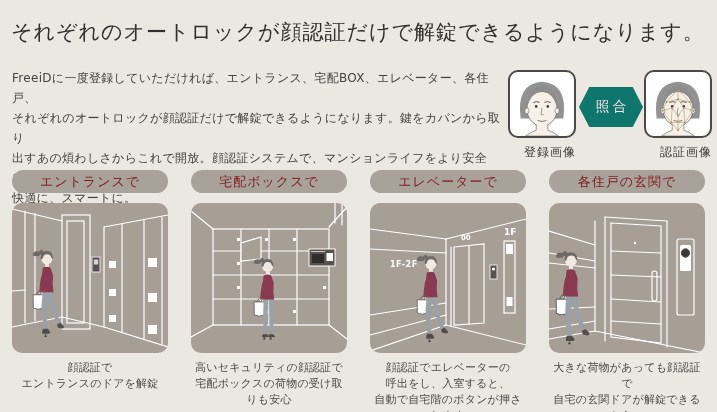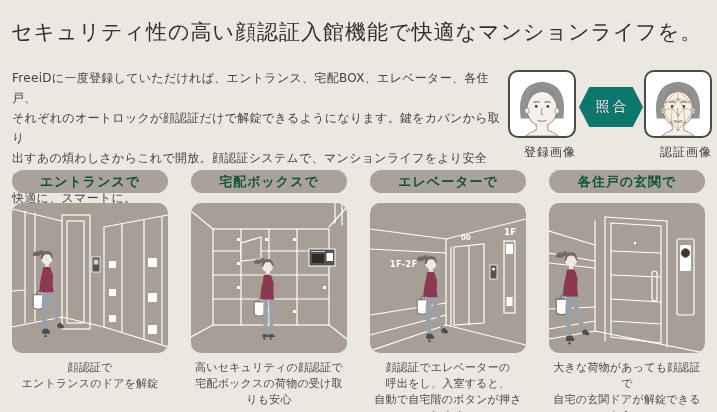--- a/index.html
+++ b/index.html
@@ -22,38 +22,38 @@
                  font-size:12px; color:#3e3c3a; letter-spacing:1px; }
   .photo-label.reg { left:0; } .photo-label.rec { left:136px; }
   .hex { position:absolute; left:71px; top:17px; width:64px; height:40px; background:#0f766e;
          clip-path:polygon(0 50%,16% 0,84% 0,100% 50%,84% 100%,16% 100%);
          display:flex; align-items:center; justify-content:center;
          color:#f3e3e8; font-size:14px; letter-spacing:3px; padding-left:3px; }
 
   
   .grid { position:absolute; left:12px; top:170px; width:693px; display:flex; gap:23px; }
   .col { width:156px; }
-  .pill { height:23px; border-radius:12px; background:#A9A29B; color:#14532d;
+  .pill { height:23px; border-radius:12px; background:#A9A29B; color:#7f1d1d;
           font-size:13px; letter-spacing:1px; display:flex; align-items:center;
-          justify-content:center;font-weight:bold; }
+          justify-content:center; }
   .scene { margin-top:10px; width:156px; height:150px; border-radius:10px;
            overflow:hidden; background:#A79E96; }
   .scene svg { display:block; }
   .caption { margin-top:7px; font-size:11px; line-height:16px; text-align:center;
              color:#4d4a46; white-space:pre-line; letter-spacing:.2px; }
 
   .ln { fill:none; stroke:#ffffff; stroke-width:1.2; stroke-linecap:round; }
   .sign { fill:#ffffff; font-weight:bold; font-family:"DejaVu Sans",sans-serif; }
 </style>
 </head>
 <body>
 
 <div class="page">
 
-  <div class="title">セキュリティ性の高い顔認証入館機能で快適なマンションライフを。</div>
+  <div class="title">それぞれのオートロックが顔認証だけで解錠できるようになります。</div>
 
   <div class="intro">FreeiDに一度登録していただければ、エントランス、宅配BOX、エレベーター、各住戸、
 それぞれのオートロックが顔認証だけで解錠できるようになります。鍵をカバンから取り
 出すあの煩わしさからこれで開放。顔認証システムで、マンションライフをより安全に、
 快適に、スマートに。</div>
 
   <div class="face-match">
     <div class="photo-box reg">
       <svg width="64" height="64" viewBox="0 0 66 66">
         <g>

